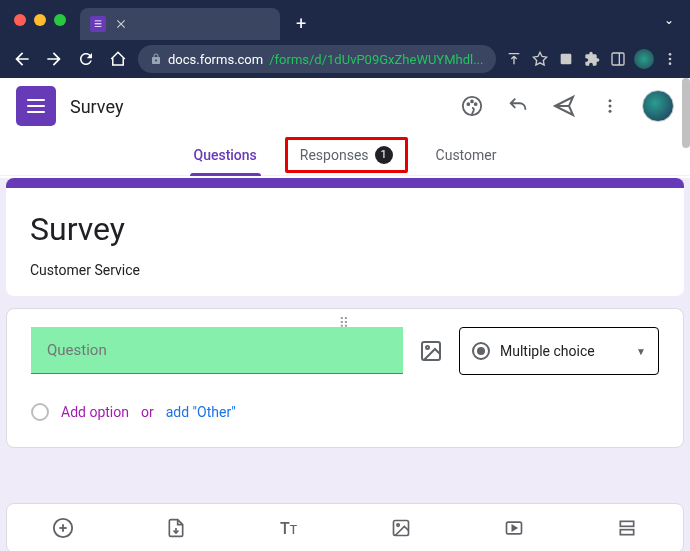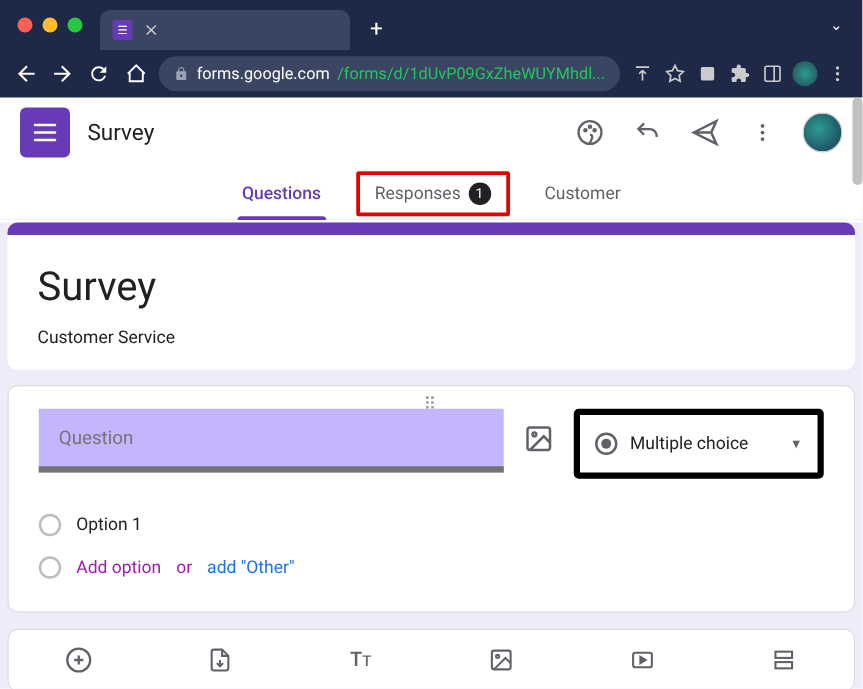--- a/index.html
+++ b/index.html
@@ -49,23 +49,23 @@
     .form-area { background: #f0ebf8; padding: 0; height: calc(100% - 98px); position: relative; }
     .purple-bar { height: 10px; background: #673ab7; border-radius: 8px 8px 0 0; margin: 2px 6px 0 6px; }
     .form-header-card { background: #fff; margin: 0 6px; padding: 22px 24px 18px 24px; border-radius: 0 0 8px 8px; }
     .form-title { font-size: 32px; color: #202124; margin-bottom: 14px; }
     .form-desc { font-size: 14px; color: #202124; }
     
     .question-card { background: #fff; margin: 12px 6px 0 6px; border-radius: 8px; border: 1px solid #dadce0; padding: 18px 24px 18px 24px; position: relative; }
     .drag-handle { position: absolute; top: 6px; left: 50%; transform: translateX(-50%); color: #9aa0a6; font-size: 14px; letter-spacing: 2px; }
     .q-row1 { display: flex; gap: 16px; align-items: flex-start; margin-bottom: 20px; }
     .q-input-wrap { flex: 1; }
-    .q-input { width: 100%; background: #c4b5fd; border: none; border-bottom: 5px solid #737373; padding: 14px 16px; font-size: 15px; color: #5f6368; outline: none; }
+    .q-input { width: 100%; background: #86efac; border: none; border-bottom: 1px solid #737373; padding: 14px 16px; font-size: 15px; color: #5f6368; outline: none; }
     .img-btn { width: 24px; height: 24px; color: #5f6368; margin-top: 12px; }
-    .type-select { border: 5px solid #000000; border-radius: 4px; padding: 14px 12px; width: 200px; display: flex; align-items: center; gap: 10px; font-size: 14px; color: #202124; margin-top: 0; }
+    .type-select { border: 1px solid #000000; border-radius: 4px; padding: 14px 12px; width: 200px; display: flex; align-items: center; gap: 10px; font-size: 14px; color: #202124; margin-top: 0; }
     .radio-icon { width: 18px; height: 18px; border: 2px solid #5f6368; border-radius: 50%; display: flex; align-items: center; justify-content: center; }
     .radio-dot { width: 8px; height: 8px; background: #5f6368; border-radius: 50%; }
     .select-caret { margin-left: auto; color: #5f6368; font-size: 10px; }
     
     .option-row { display: flex; align-items: center; gap: 12px; padding: 8px 0; font-size: 14px; }
     .option-circle { width: 18px; height: 18px; border: 2px solid #bdbdbd; border-radius: 50%; }
     .option-text { color: #202124; }
     .option-placeholder { color: #a21caf; }
     .add-other { color: #1a73e8; }
     
@@ -113,21 +113,21 @@
       </div>
     <div class="nav-btn">
         <svg width="18" height="18" viewBox="0 0 24 24" fill="none" stroke="currentColor" stroke-width="2">
           <path d="M3 12l9-9 9 9M5 10v10h14V10"></path>
         </svg>
       </div>
     <div class="url-bar">
       <svg width="12" height="12" viewBox="0 0 24 24" fill="currentColor">
           <path d="M18 8h-1V6c0-2.76-2.24-5-5-5S7 3.24 7 6v2H6c-1.1 0-2 .9-2 2v10c0 1.1.9 2 2 2h12c1.1 0 2-.9 2-2V10c0-1.1-.9-2-2-2zm-6 9c-1.1 0-2-.9-2-2s.9-2 2-2 2 .9 2 2-.9 2-2 2zm3.1-9H8.9V6c0-1.71 1.39-3.1 3.1-3.1 1.71 0 3.1 1.39 3.1 3.1v2z"></path>
         </svg>
-      <span class="url-host">forms.google.com</span>
+      <span class="url-host">docs.forms.com</span>
         <span class="url-path">/forms/d/1dUvP09GxZheWUYMhdl...</span>
     </div>
     <div class="ext-icons">
       <div class="ext-icon">
           <svg width="16" height="16" viewBox="0 0 24 24" fill="none" stroke="currentColor" stroke-width="2">
             <path d="M8 12l4-4m0 0l4 4m-4-4v12M4 4h16"></path>
           </svg>
         </div>
       <div class="ext-icon">
           <svg width="16" height="16" viewBox="0 0 24 24" fill="none" stroke="currentColor" stroke-width="2">
@@ -239,24 +239,20 @@
         <div class="type-select">
           <div class="radio-icon">
               <div class="radio-dot"></div>
             </div>
           <span>Multiple choice</span>
           <span class="select-caret">▼</span>
         </div>
       </div>
       <div class="option-row">
         <div class="option-circle"></div>
-        <span class="option-text">Option 1</span>
-      </div>
-      <div class="option-row">
-        <div class="option-circle"></div>
         <span class="option-placeholder">Add option</span>
         <span class="option-placeholder">or</span>
         <span class="add-other">add "Other"</span>
       </div>
     </div>
 
     <div class="footer-toolbar">
       <div class="tool-btn">
           <svg width="22" height="22" viewBox="0 0 24 24" fill="none" stroke="currentColor" stroke-width="2">
             <circle cx="12" cy="12" r="10"></circle>

